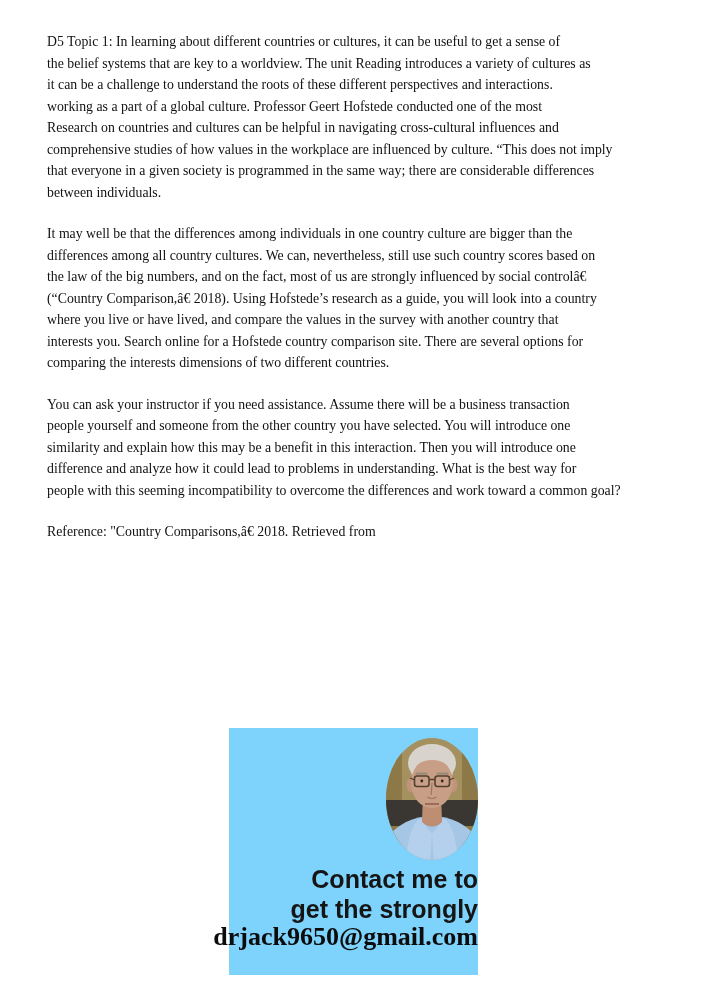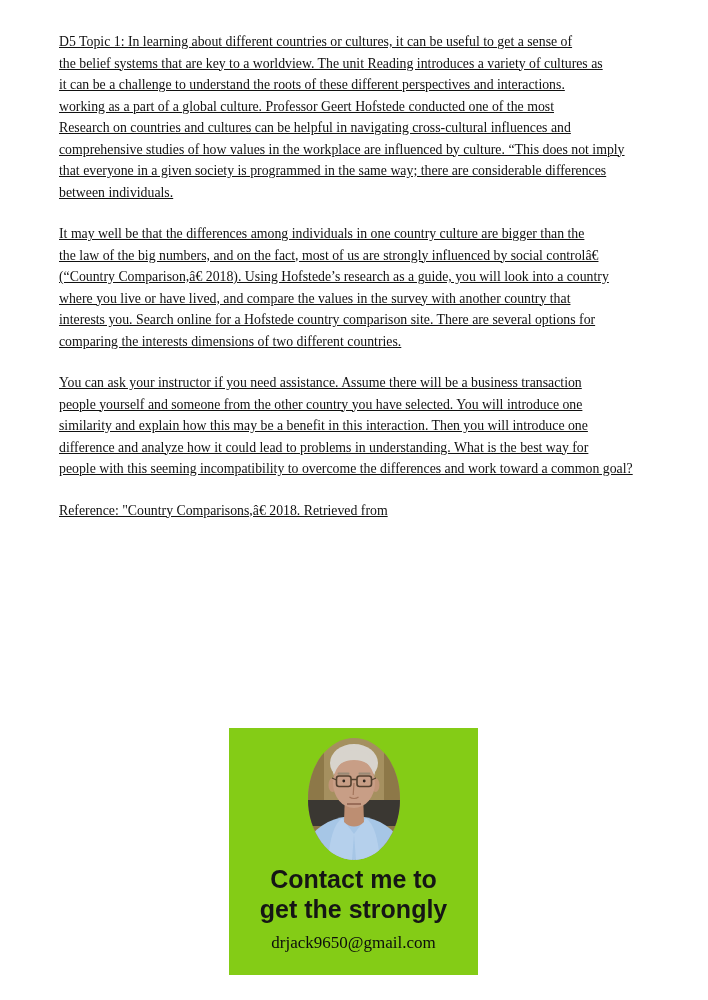--- a/index.html
+++ b/index.html
@@ -14,53 +14,53 @@
     color: #111111;
   }
   .doc {
     position: absolute;
     left: 47px;
     top: 31px;
     width: 620px;
     font-size: 13.8px;
     line-height: 21.5px;
   }
-  .para { margin: 0 0 20px 12px; text-decoration: underline; }
+  .para { margin: 0 0 20px 0; }
   .line { white-space: nowrap; }
   .contact-card {
     position: absolute;
     left: 229px;
     top: 728px;
     width: 249px;
     height: 247px;
-    background: #84cc16;
+    background: #7dd3fc;
     display: flex;
     flex-direction: column;
-    align-items: center;
+    align-items: flex-end;
   }
   .portrait {
     margin-top: 10px;
     width: 92px;
     height: 122px;
     display: block;
   }
   .card-heading {
     font-family: "Liberation Sans", sans-serif;
     font-weight: bold;
     font-size: 25px;
     line-height: 30px;
     color: #151515;
     text-align: center;
   }
   .card-heading.first { margin-top: 4px; }
   .card-email {
-    margin-top: 6px;
+    margin-top: 0;
     font-family: "Liberation Serif", serif;
-    font-weight: normal;
-    font-size: 17px;
+    font-weight: bold;
+    font-size: 26px;
     line-height: 26px;
     color: #0c0c0c;
     text-align: center;
   }
 </style>
 </head>
 <body>
 
 <div class="page">
 
@@ -72,20 +72,21 @@
       <div class="line">it can be a challenge to understand the roots of these different perspectives and interactions.</div>
       <div class="line">working as a part of a global culture. Professor Geert Hofstede conducted one of the most</div>
       <div class="line">Research on countries and cultures can be helpful in navigating cross-cultural influences and</div>
       <div class="line">comprehensive studies of how values in the workplace are influenced by culture. “This does not imply</div>
       <div class="line">that everyone in a given society is programmed in the same way; there are considerable differences</div>
       <div class="line">between individuals.</div>
     </div>
 
     <div class="para">
       <div class="line">It may well be that the differences among individuals in one country culture are bigger than the</div>
+      <div class="line">differences among all country cultures. We can, nevertheless, still use such country scores based on</div>
       <div class="line">the law of the big numbers, and on the fact, most of us are strongly influenced by social controlâ€</div>
       <div class="line">(“Country Comparison,â€ 2018). Using Hofstede’s research as a guide, you will look into a country</div>
       <div class="line">where you live or have lived, and compare the values in the survey with another country that</div>
       <div class="line">interests you. Search online for a Hofstede country comparison site. There are several options for</div>
       <div class="line">comparing the interests dimensions of two different countries.</div>
     </div>
 
     <div class="para">
       <div class="line">You can ask your instructor if you need assistance. Assume there will be a business transaction</div>
       <div class="line">people yourself and someone from the other country you have selected. You will introduce one</div>

